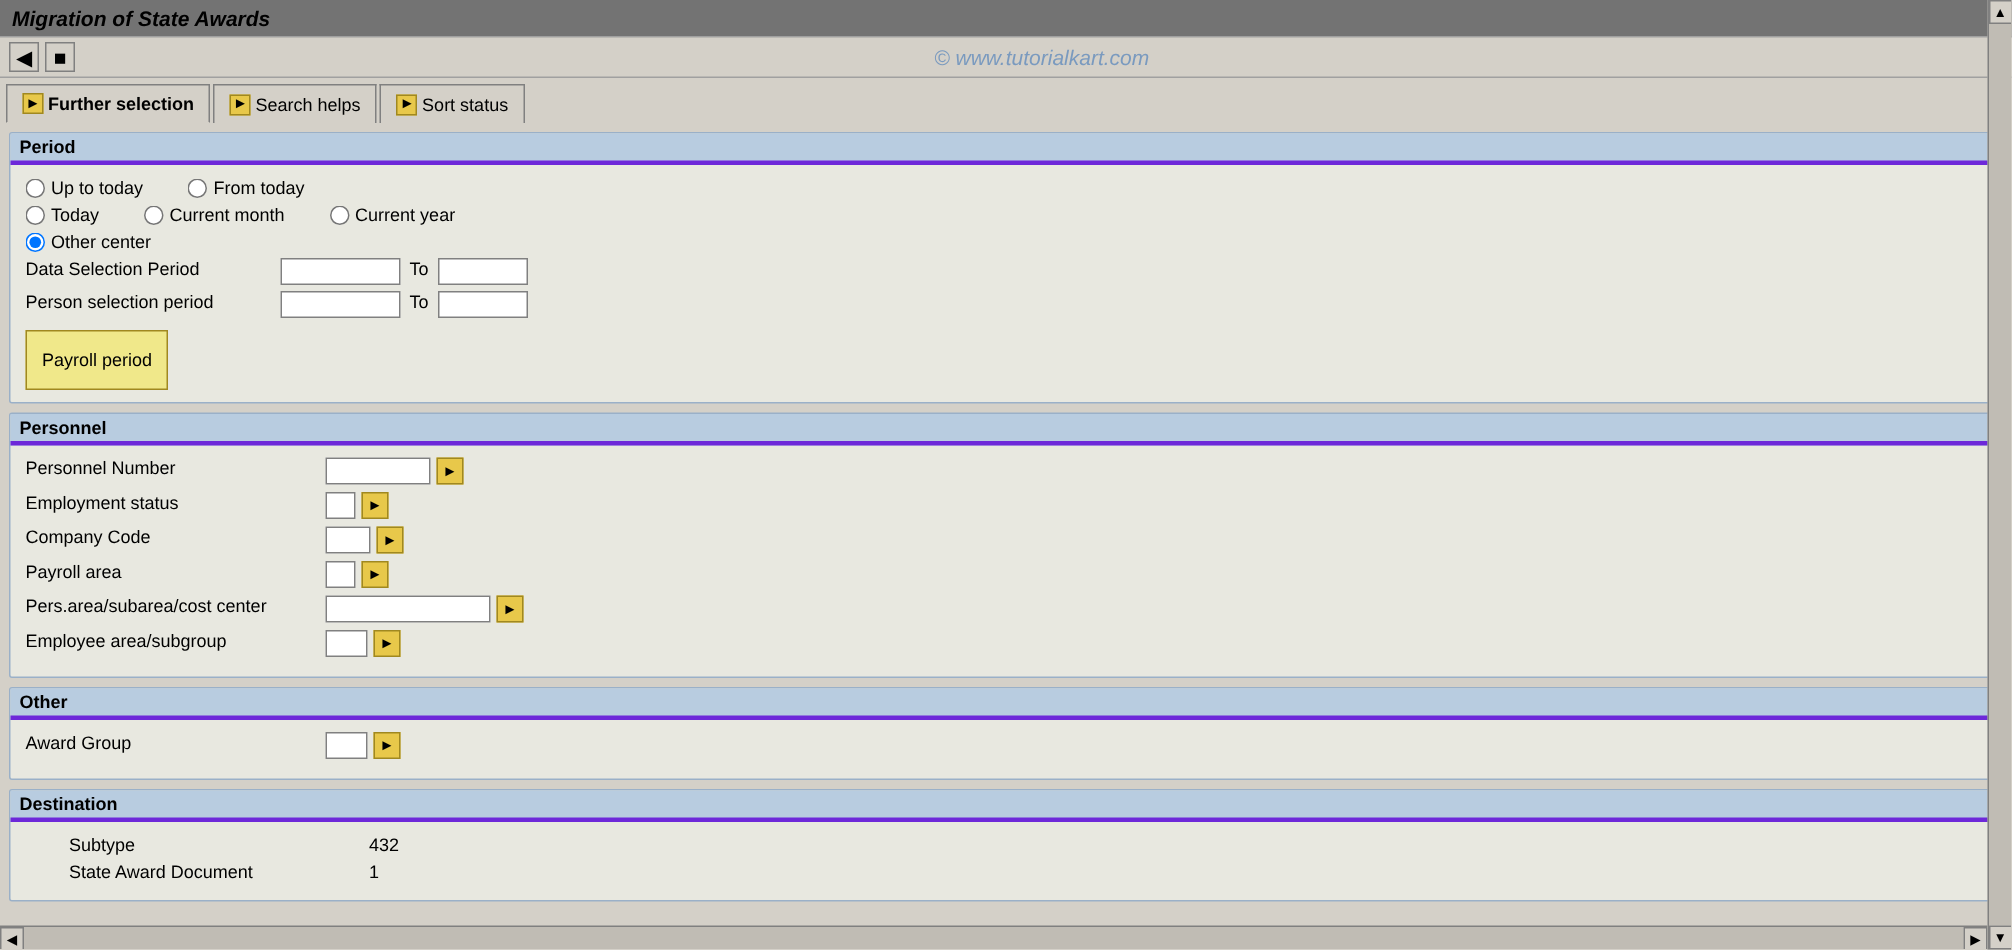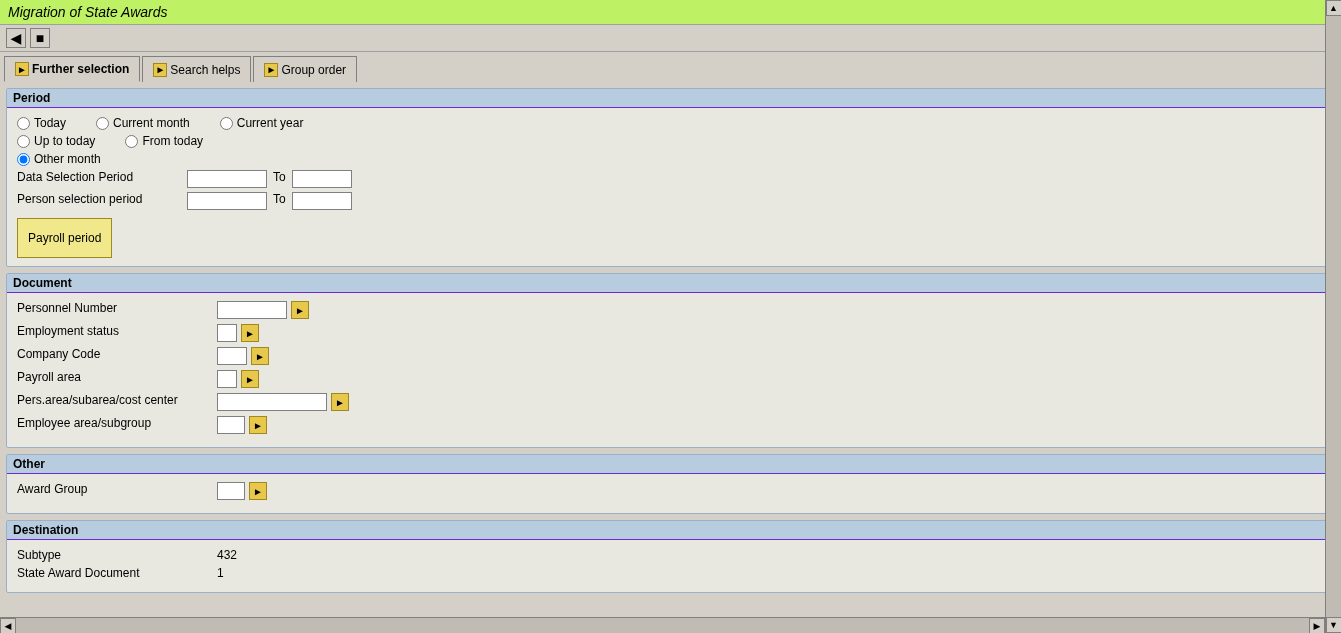--- a/index.html
+++ b/index.html
@@ -5,23 +5,23 @@
     * { box-sizing: border-box; margin: 0; padding: 0; }
     body {
       font-family: Arial, sans-serif;
       font-size: 12px;
       background: #d4d0c8;
       color: #000;
       height: 633px;
       overflow: hidden;
     }
     .title-bar {
-      background: #bef264;
+      background: #737373;
       padding: 4px 8px;
-      font-weight: normal;
+      font-weight: bold;
       font-style: italic;
       font-size: 14px;
       border-bottom: 1px solid #a0a0a0;
     }
     .toolbar {
       background: #d4d0c8;
       padding: 3px 6px;
       display: flex;
       align-items: center;
       gap: 4px;
@@ -87,21 +87,21 @@
     .section {
       background: #e8e8e0;
       border: 1px solid #9ab0c8;
       border-radius: 2px;
     }
     .section-header {
       background: #b8cce0;
       padding: 2px 6px;
       font-weight: bold;
       font-size: 12px;
-      border-bottom: 1px solid #6d28d9;
+      border-bottom: 3px solid #6d28d9;
     }
     .section-body {
       padding: 8px 10px;
     }
     .radio-row {
       display: flex;
       align-items: center;
       gap: 30px;
       margin-bottom: 4px;
     }
@@ -159,20 +159,21 @@
       border: 1px solid #a08820;
       display: flex; align-items: center; justify-content: center;
       cursor: pointer;
       font-size: 10px;
       margin-left: 4px;
     }
     .dest-row {
       display: flex;
       align-items: flex-end;
       margin-bottom: 4px;
+      margin-left: 29px;
     }
     .dest-label {
       width: 200px;
     }
     .dest-value {
       font-size: 12px;
     }
     .scrollbar-right {
       position: fixed;
       right: 0;
@@ -231,73 +232,74 @@
 </head>
 <body>
 
 <div class="title-bar">
   <span>Migration of State Awards</span>
 </div>
 
 <div class="toolbar">
   <div class="toolbar-icon">◀</div>
   <div class="toolbar-icon">■</div>
+  <div class="watermark">© www.tutorialkart.com</div>
 </div>
 
 <div class="tab-bar">
   <div class="tab-btn active">
     <div class="tab-arrow">►</div>
     <span>Further selection</span>
   </div>
   <div class="tab-btn">
     <div class="tab-arrow">►</div>
     <span>Search helps</span>
   </div>
   <div class="tab-btn">
     <div class="tab-arrow">►</div>
-    <span>Group order</span>
+    <span>Sort status</span>
   </div>
 </div>
 
 <div class="content-area">
 
   <div class="section">
     <div class="section-header">Period</div>
     <div class="section-body">
       
       <div class="radio-row">
         <div class="radio-item">
+          <input type="radio" name="period" id="up-to-today" style="">
+          <label for="up-to-today">Up to today</label>
+        </div>
+        <div class="radio-item">
+          <input type="radio" name="period" id="from-today" style="">
+          <label for="from-today">From today</label>
+        </div>
+      </div>
+      
+      <div class="radio-row">
+        <div class="radio-item">
           <input type="radio" name="period" id="today" style="">
           <label for="today">Today</label>
         </div>
         <div class="radio-item">
           <input type="radio" name="period" id="current-month" style="">
           <label for="current-month">Current month</label>
         </div>
         <div class="radio-item">
           <input type="radio" name="period" id="current-year" style="">
           <label for="current-year">Current year</label>
         </div>
       </div>
       
       <div class="radio-row">
         <div class="radio-item">
-          <input type="radio" name="period" id="up-to-today" style="">
-          <label for="up-to-today">Up to today</label>
-        </div>
-        <div class="radio-item">
-          <input type="radio" name="period" id="from-today" style="">
-          <label for="from-today">From today</label>
-        </div>
-      </div>
-      
-      <div class="radio-row">
-        <div class="radio-item">
           <input type="radio" name="period" id="other-period" checked="" style="">
-          <label for="other-period">Other month</label>
+          <label for="other-period">Other center</label>
         </div>
       </div>
       
       <div class="field-row">
         <span class="field-label">Data Selection Period</span>
         <input type="text" class="field-input" style="width: 80px;">
         <span class="to-label">To</span>
         <input type="text" class="field-input" style="width: 60px;">
       </div>
       
@@ -306,21 +308,21 @@
         <input type="text" class="field-input" style="width: 80px;">
         <span class="to-label">To</span>
         <input type="text" class="field-input" style="width: 60px;">
       </div>
       
       <button class="payroll-btn">Payroll period</button>
     </div>
   </div>
 
   <div class="section">
-    <div class="section-header">Document</div>
+    <div class="section-header">Personnel</div>
     <div class="section-body">
 
       <div class="sel-row">
         <span class="sel-label">Personnel Number</span>
         <input type="text" class="sel-input" style="width: 70px;">
         <div class="arrow-btn">►</div>
       </div>
 
       <div class="sel-row">
         <span class="sel-label">Employment status</span>

